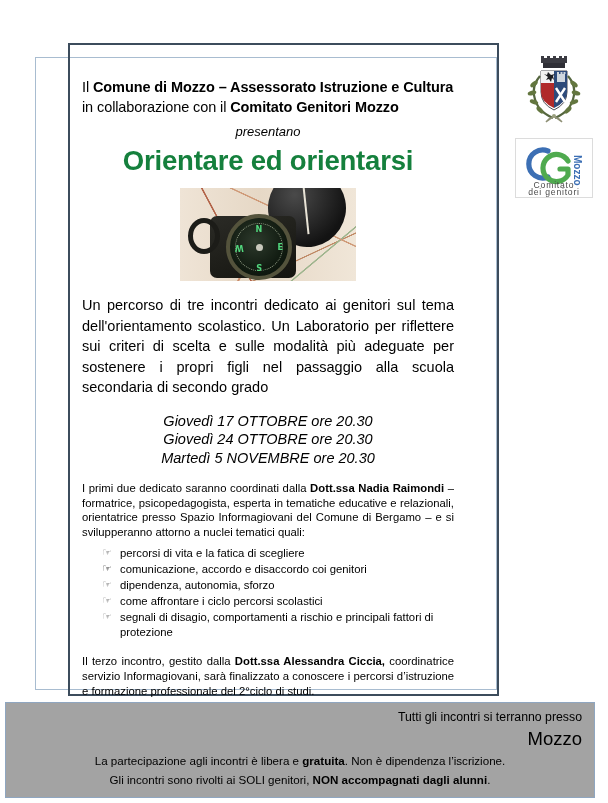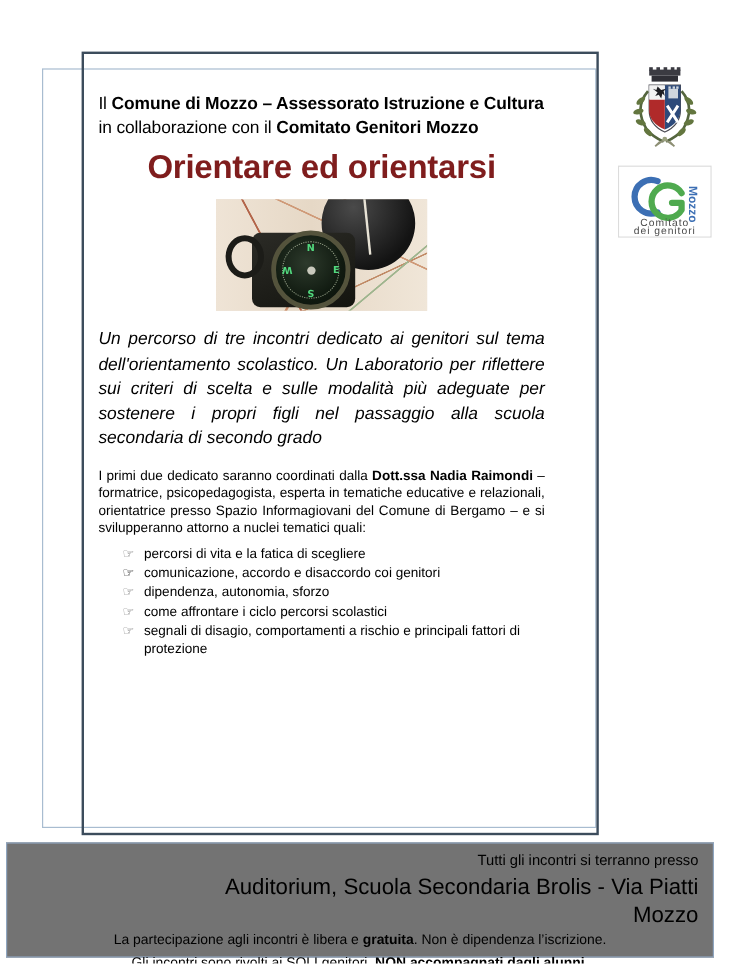--- a/index.html
+++ b/index.html
@@ -47,21 +47,21 @@
 
   .presentano{
     text-align:center;
     font-style:italic;
     font-size:13px;
     margin-top:7px;
   }
 
   .poster-title{
     text-align:center;
-    color:#7f1d1d;
+    color:#15803d;
     font-weight:700;
     font-size:27.5px;
     line-height:32px;
     margin-top:6px;
     letter-spacing:-0.2px;
   }
 
   
   .photo-wrap{
     margin:11px auto 0 auto;
@@ -115,21 +115,20 @@
   .dm-s{left:50%;bottom:5px;transform:translateX(-50%) rotate(180deg);}
   .dm-w{left:5px;top:50%;transform:translateY(-50%) rotate(180deg);}
   .compass-ring-l{
     position:absolute;left:8px;top:30px;width:22px;height:26px;
     border:5px solid #1c1c18;border-radius:50%;
   }
 
   
   .lede{
     margin-top:14px;
-    font-style:italic;
     font-size:14.5px;
     line-height:20.5px;
     text-align:justify;
   }
 
   .dates{
     margin-top:14px;
     text-align:center;
     font-style:italic;
     font-size:14.5px;
@@ -174,21 +173,21 @@
     width:76px;height:58px;
     background:#fff;border:1px solid #dcdcdc;
     display:block;
   }
 
   
   .footer{
     position:absolute;
     left:5px;top:702px;
     width:590px;height:96px;
-    background:#737373;
+    background:#a3a3a3;
     border:1px solid #8fa6c0;
     box-sizing:border-box;
     padding:6px 12px 0 12px;
   }
   .f-top{
     text-align:right;
     font-size:12.3px;
     line-height:16px;
   }
   .f-venue{
@@ -262,40 +261,46 @@
       <text x="58" y="16" fill="#3c6fb4" font-size="10" font-weight="700" font-family="Liberation Sans, sans-serif" transform="rotate(90 58 16)">Mozzo</text>
       <text x="38" y="49" fill="#4a4a4a" font-size="8.6" text-anchor="middle" font-family="Liberation Sans, sans-serif" letter-spacing="0.8">Comitato</text>
       <text x="38" y="56" fill="#4a4a4a" font-size="8.6" text-anchor="middle" font-family="Liberation Sans, sans-serif" letter-spacing="0.8">dei genitori</text>
     </svg>
   </div>
 
   <div class="content">
 
     <div class="org-line"><span>Il </span><b>Comune di Mozzo – Assessorato Istruzione e Cultura</b><span> in collaborazione con il </span><b>Comitato Genitori Mozzo</b></div>
 
+    <div class="presentano">presentano</div>
 
     <div class="poster-title">Orientare ed orientarsi</div>
 
     <div class="photo-wrap">
       <div class="map-bg"></div>
       <div class="compass-lid"></div>
       <div class="compass-body"></div>
       <div class="compass-ring-l"></div>
       <div class="compass-dial">
         <div class="dial-ring"></div>
         <div class="dial-mark dm-n">N</div>
         <div class="dial-mark dm-e">E</div>
         <div class="dial-mark dm-s">S</div>
         <div class="dial-mark dm-w">W</div>
         <div class="dial-pivot"></div>
       </div>
     </div>
 
     <div class="lede">Un percorso di tre incontri dedicato ai genitori sul tema dell'orientamento scolastico. Un Laboratorio per riflettere sui criteri di scelta e sulle modalità più adeguate per sostenere i propri figli nel passaggio alla scuola secondaria di secondo grado</div>
 
+    <div class="dates">
+      <div>Giovedì 17 OTTOBRE ore 20.30</div>
+      <div>Giovedì 24 OTTOBRE ore 20.30</div>
+      <div>Martedì 5 NOVEMBRE ore 20.30</div>
+    </div>
 
     <div class="para"><span>I primi due dedicato saranno coordinati dalla </span><b>Dott.ssa Nadia Raimondi</b><span> – formatrice, psicopedagogista, esperta in tematiche educative e relazionali, orientatrice presso Spazio Informagiovani del Comune di Bergamo – e si svilupperanno attorno a nuclei tematici quali:</span></div>
 
     <ul class="bullets">
       <li>
         <span class="hand">☞</span>
         <span>percorsi di vita e la fatica di scegliere</span>
       </li>
       <li>
         <span class="hand">☞</span>
@@ -311,25 +316,25 @@
       <li>
         <span class="hand">☞</span>
         <span>come affrontare i ciclo percorsi scolastici</span>
       </li>
       <li>
         <span class="hand">☞</span>
         <span>segnali di disagio, comportamenti a rischio e principali fattori di protezione</span>
       </li>
     </ul>
 
+    <div class="para"><span>Il terzo incontro, gestito dalla </span><b>Dott.ssa Alessandra Ciccia,</b><span> coordinatrice servizio Informagiovani, sarà finalizzato a conoscere i percorsi d’istruzione e formazione professionale del 2°ciclo di studi.</span></div>
   </div>
 
   <div class="footer">
     <div class="f-top">Tutti gli incontri si terranno presso</div>
     <div class="f-venue">
-      <span>Auditorium, Scuola Secondaria Brolis - Via Piatti</span>
       <div>Mozzo</div>
     </div>
     <div class="f-note"><span>La partecipazione agli incontri è libera e </span><b>gratuita</b><span>. Non è dipendenza l’iscrizione.</span></div>
     <div class="f-note"><span>Gli incontri sono rivolti ai SOLI genitori, </span><b>NON accompagnati dagli alunni</b><span>.</span></div>
   </div>
 
 </div>
 
 </body></html>

